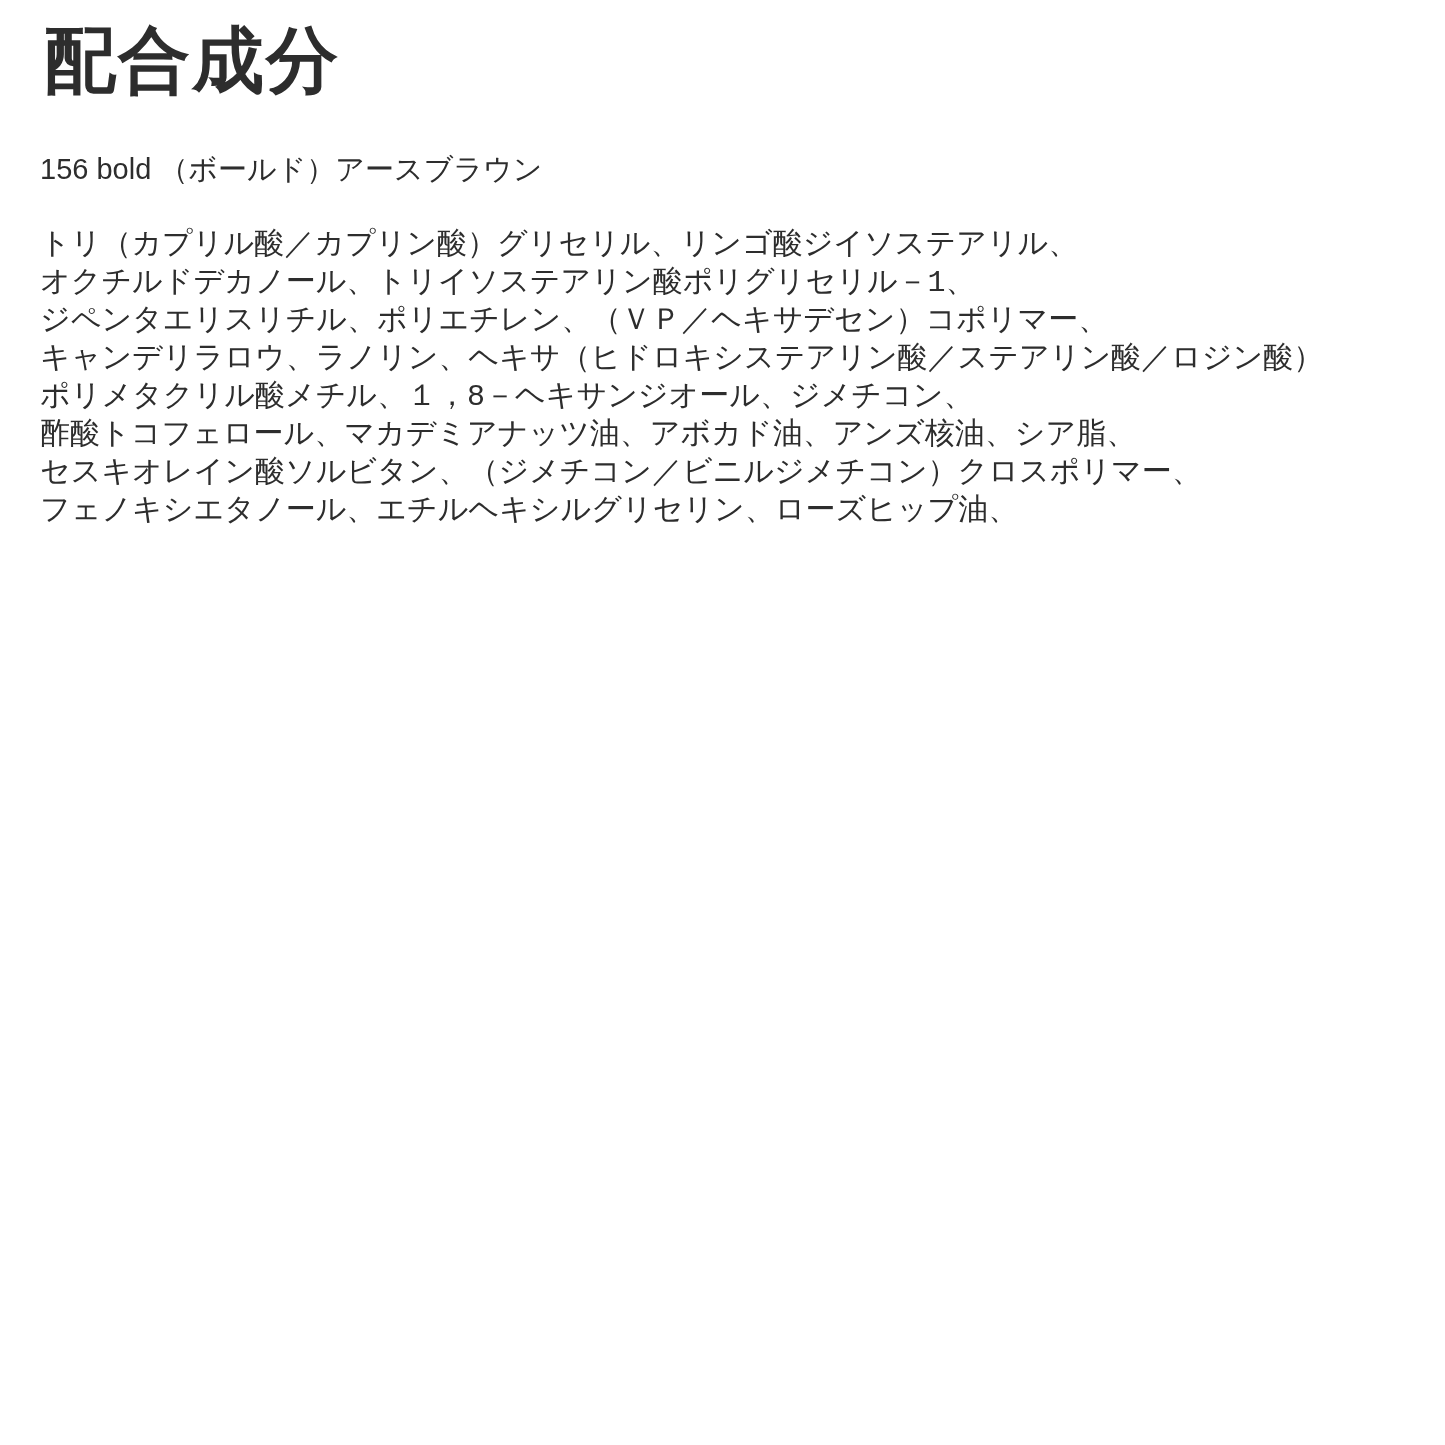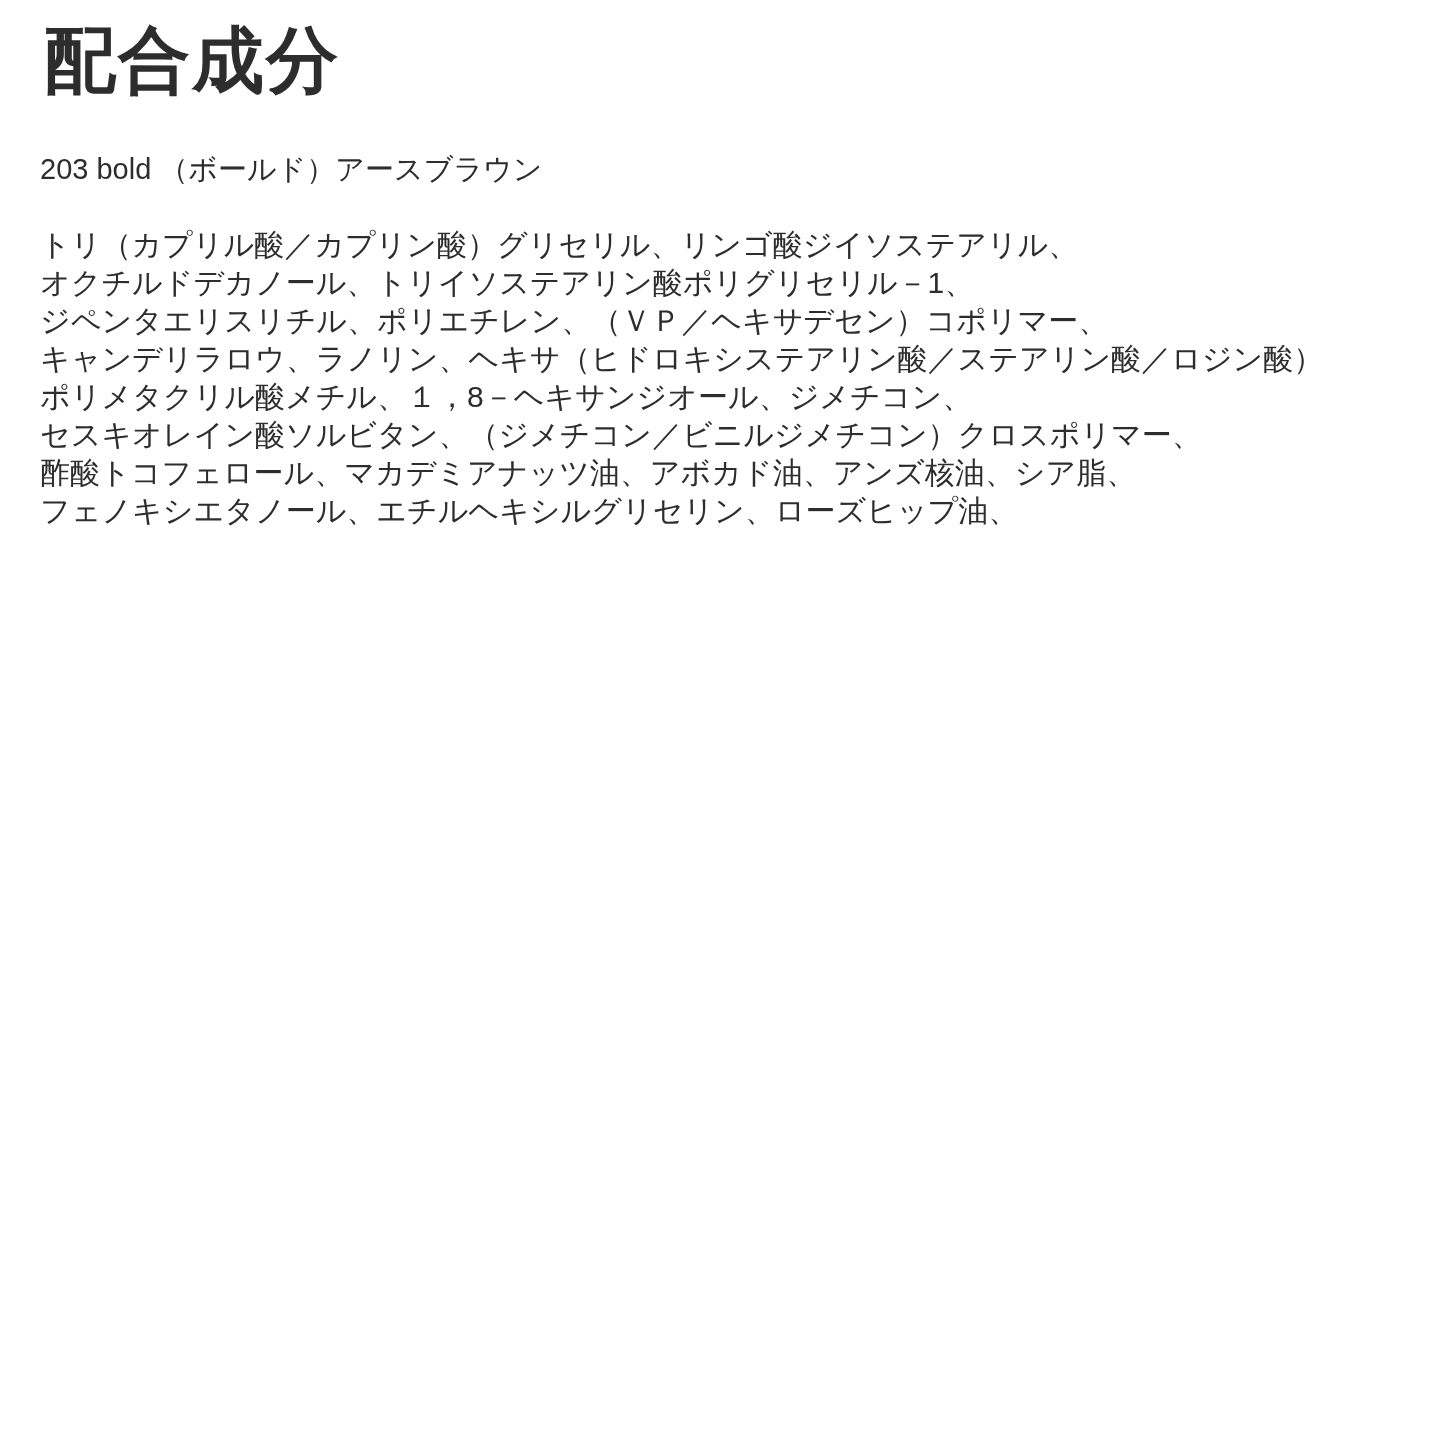--- a/index.html
+++ b/index.html
@@ -26,40 +26,41 @@
   }
   .shade-subtitle {
     margin: 40px 0 0 0;
     font-size: 29px;
     line-height: 38px;
     font-weight: 400;
     color: #2d2d2d;
   }
   .ingredients-text {
     margin-top: 38px;
+    font-family: Liberation Mono, monospace;
   }
   .ingredients-line {
     font-size: 30px;
     line-height: 38px;
     font-weight: 400;
     white-space: nowrap;
     color: #2d2d2d;
   }
 </style>
 </head>
 <body>
 
 <div class="page">
   <h1 class="page-title">配合成分</h1>
 
-  <p class="shade-subtitle">203 bold （ボールド）アースブラウン</p>
+  <p class="shade-subtitle">156 bold （ボールド）アースブラウン</p>
 
   <div class="ingredients-text">
     <div class="ingredients-line">トリ（カプリル酸／カプリン酸）グリセリル、リンゴ酸ジイソステアリル、</div>
     <div class="ingredients-line">オクチルドデカノール、トリイソステアリン酸ポリグリセリル－1、</div>
     <div class="ingredients-line">ジペンタエリスリチル、ポリエチレン、（ＶＰ／ヘキサデセン）コポリマー、</div>
     <div class="ingredients-line">キャンデリラロウ、ラノリン、ヘキサ（ヒドロキシステアリン酸／ステアリン酸／ロジン酸）</div>
     <div class="ingredients-line">ポリメタクリル酸メチル、１，8－ヘキサンジオール、ジメチコン、</div>
+    <div class="ingredients-line">酢酸トコフェロール、マカデミアナッツ油、アボカド油、アンズ核油、シア脂、</div>
     <div class="ingredients-line">セスキオレイン酸ソルビタン、（ジメチコン／ビニルジメチコン）クロスポリマー、</div>
-    <div class="ingredients-line">酢酸トコフェロール、マカデミアナッツ油、アボカド油、アンズ核油、シア脂、</div>
     <div class="ingredients-line">フェノキシエタノール、エチルヘキシルグリセリン、ローズヒップ油、</div>
   </div>
 </div>
 
 </body></html>

